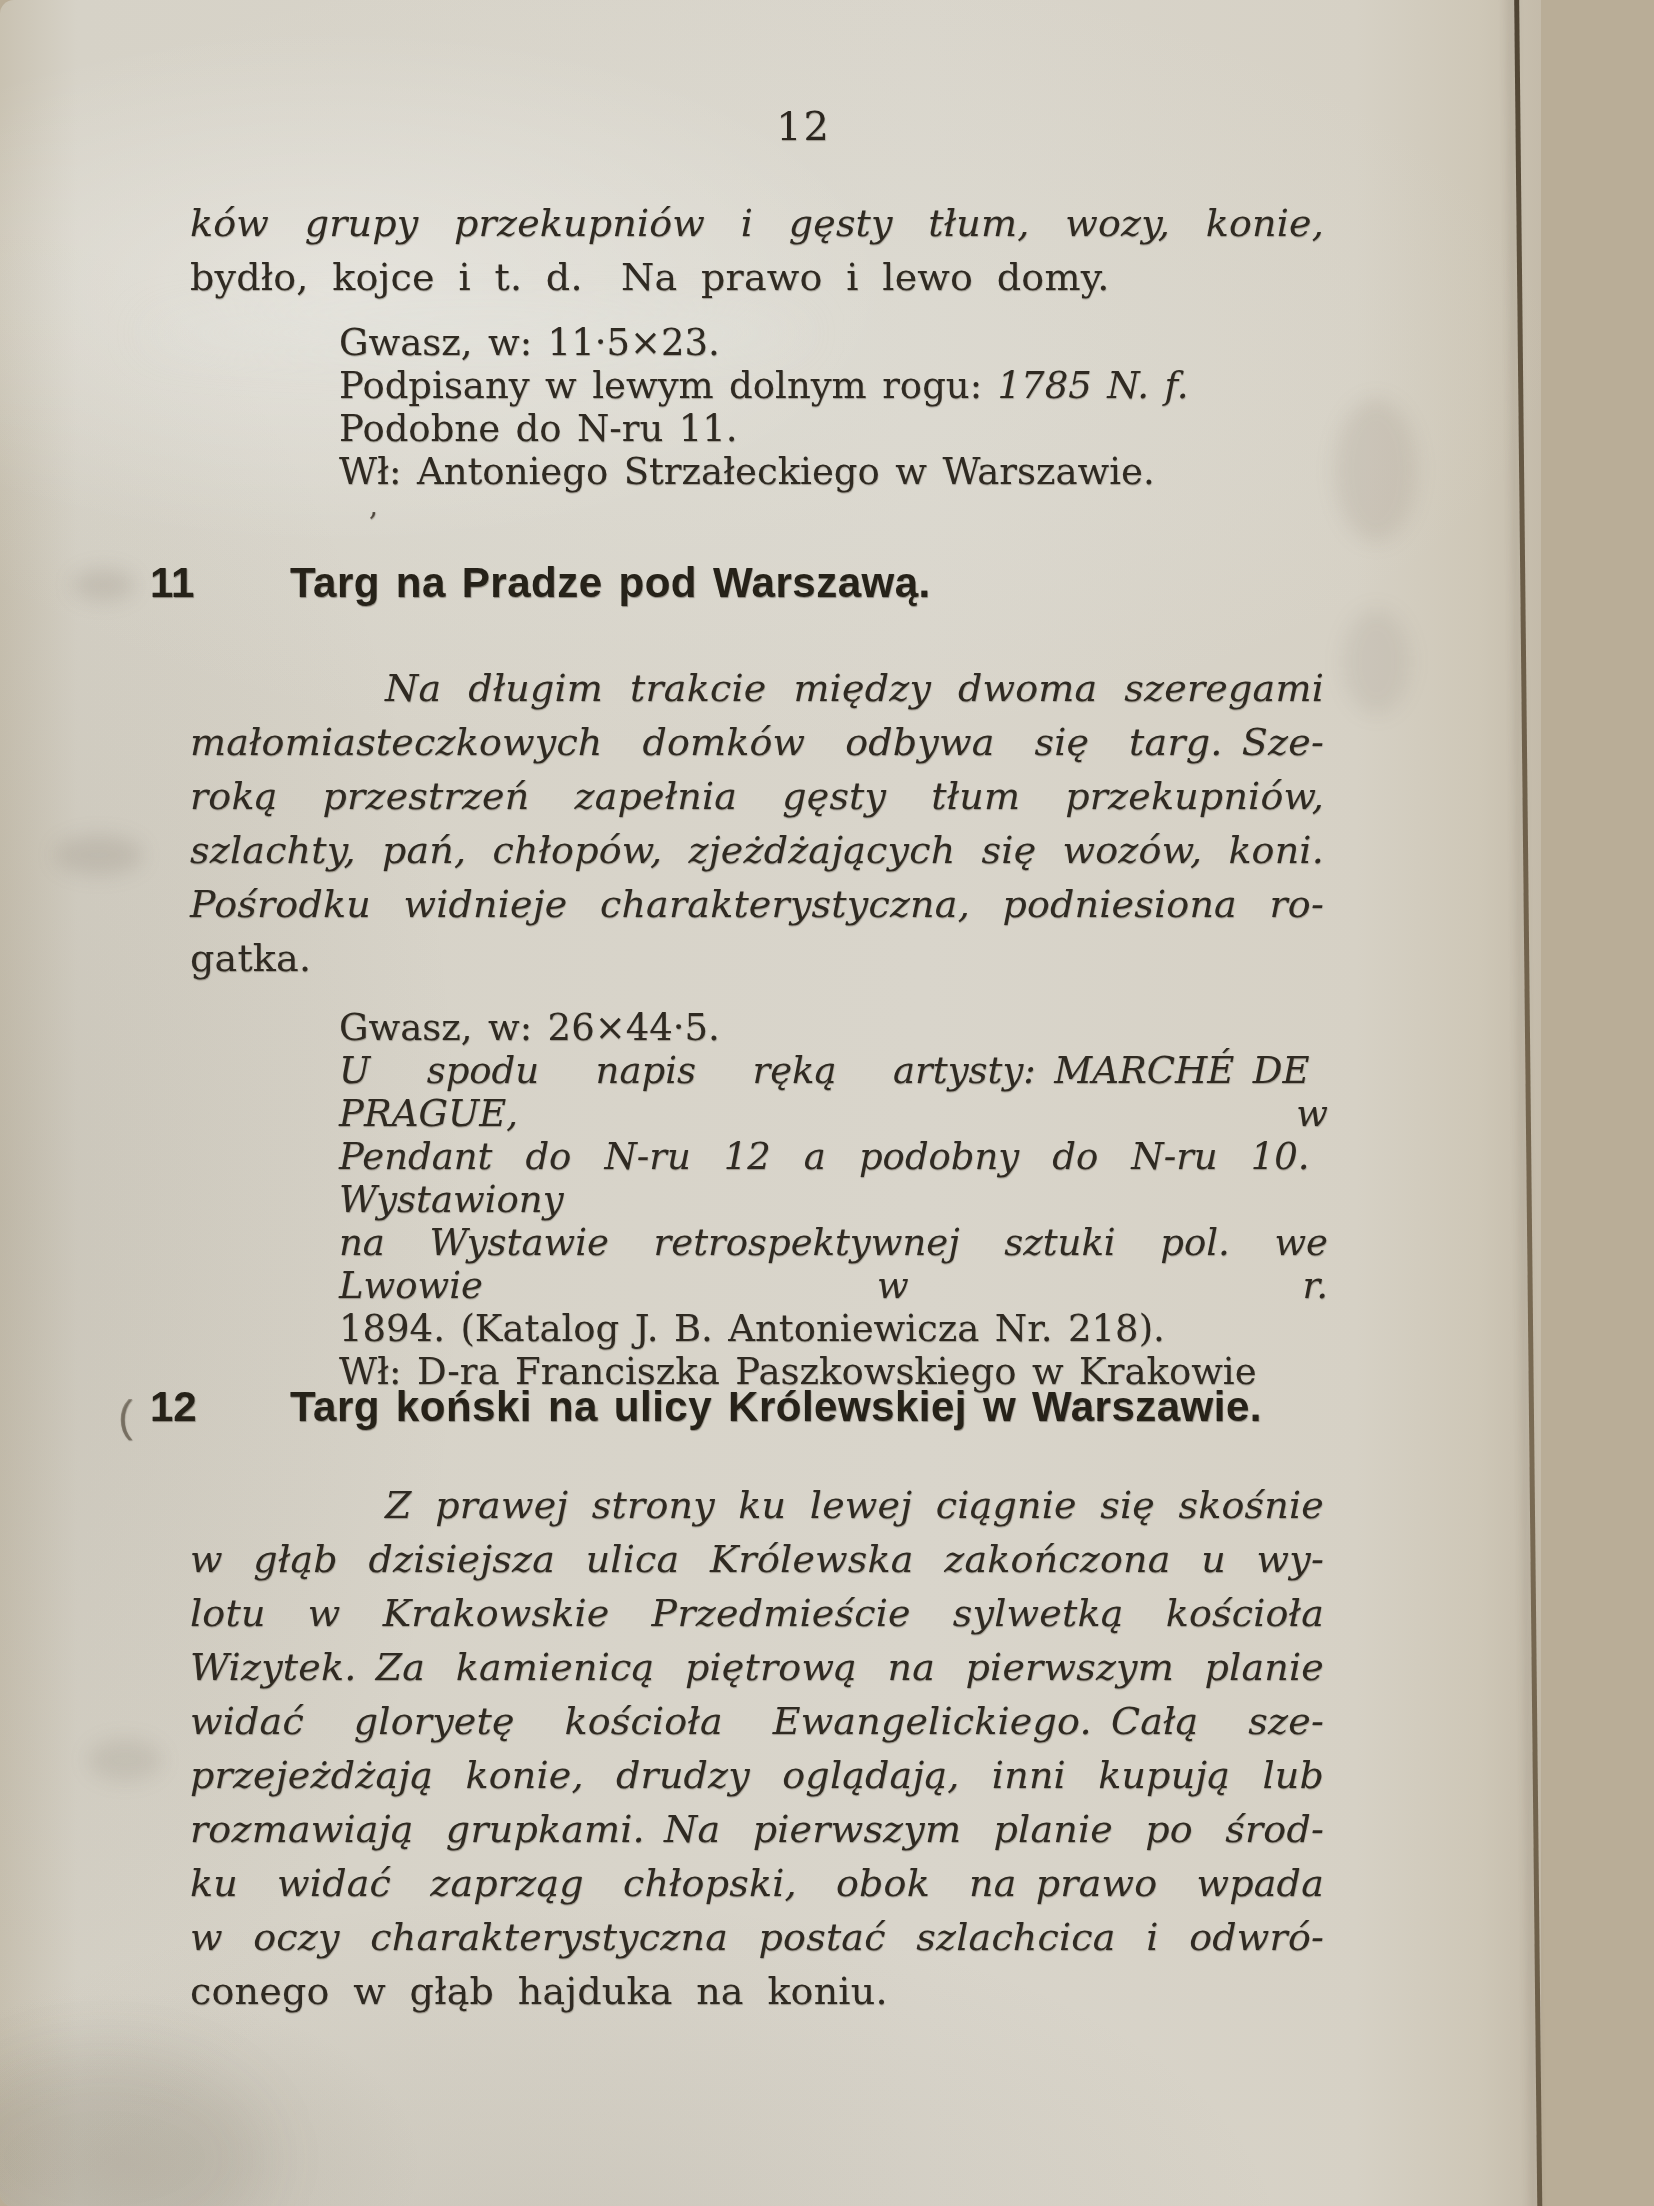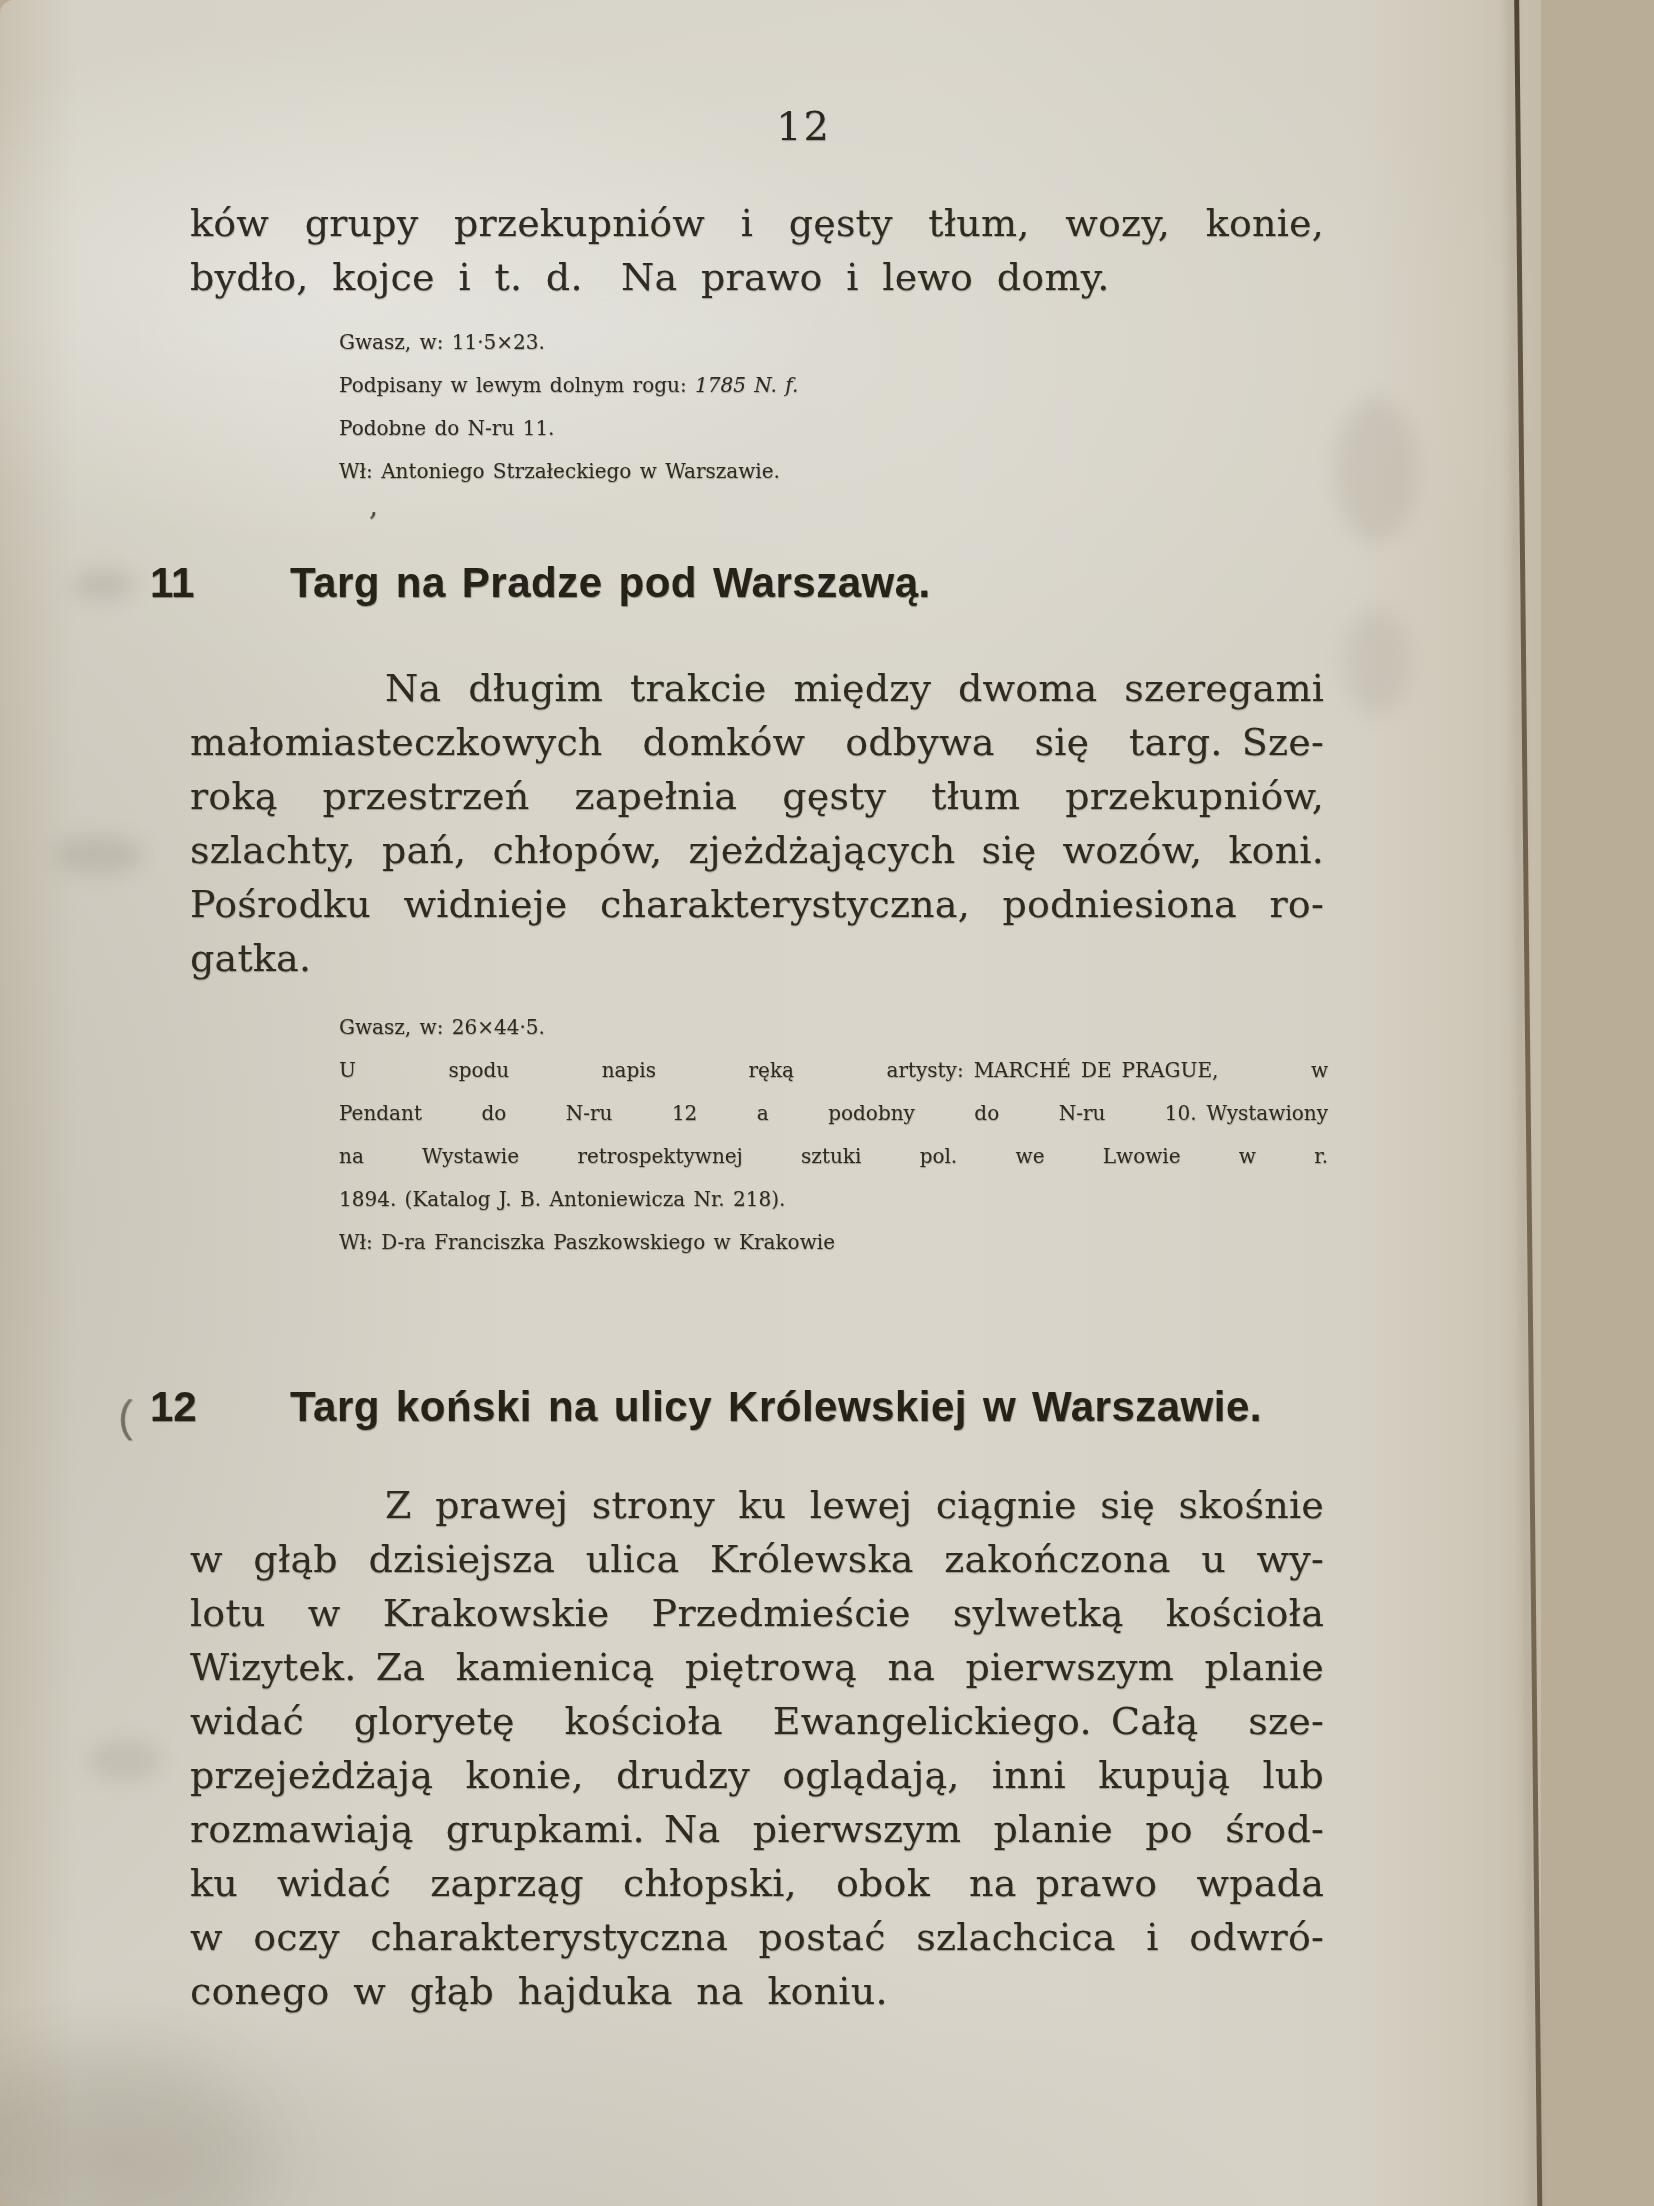--- a/index.html
+++ b/index.html
@@ -43,23 +43,23 @@
   .sm2{left:55px;top:835px;width:88px;height:40px;}
   .sm3{left:1335px;top:399px;width:82px;height:143px;background:rgba(112,102,85,0.12);}
   .sm4{left:1343px;top:609px;width:67px;height:105px;background:rgba(112,102,85,0.10);}
   .sm5{left:88px;top:1739px;width:74px;height:42px;background:rgba(112,102,85,0.13);}
   .sm6{left:-57px;top:2054px;width:323px;height:209px;filter:blur(28.5px);background:rgba(100,90,70,0.10);}
   .sm7{left:143px;top:314px;width:666px;height:38px;filter:blur(23px);background:rgba(225,228,224,0.35);}
   
   .tblock{position:absolute;z-index:3;}
   .body-block{left:190px;width:1134px;font-size:38px;line-height:54px;letter-spacing:0.2px;}
   .body-block .l{word-spacing:0.30em;}
-  .detail-block{left:339px;width:989px;font-size:20px;line-height:43px;word-spacing:0.10em;}
+  .detail-block{left:339px;width:989px;font-size:37px;line-height:43px;word-spacing:0.10em;}
   .tline{min-height:1em;}
-  .tline.j{text-align:justify;text-align-last:justify;}
+  .tline.j{text-align:justify;text-align-last:justify;font-style:italic;}
   .tline.ind{padding-left:195px;}
   .it{font-style:italic;}
   .pageno{
     position:absolute;z-index:3;left:0;top:103px;width:1607px;
     text-align:center;font-size:40px;letter-spacing:1.9px;color:#2b261f;
   }
   .heading{
     position:absolute;z-index:3;left:0;top:0;width:1522px;height:59px;
     font-family:"Liberation Sans","DejaVu Sans",sans-serif;font-weight:bold;color:#262219;
     text-shadow:0.6px 0.8px 1px rgba(45,38,28,0.45);

